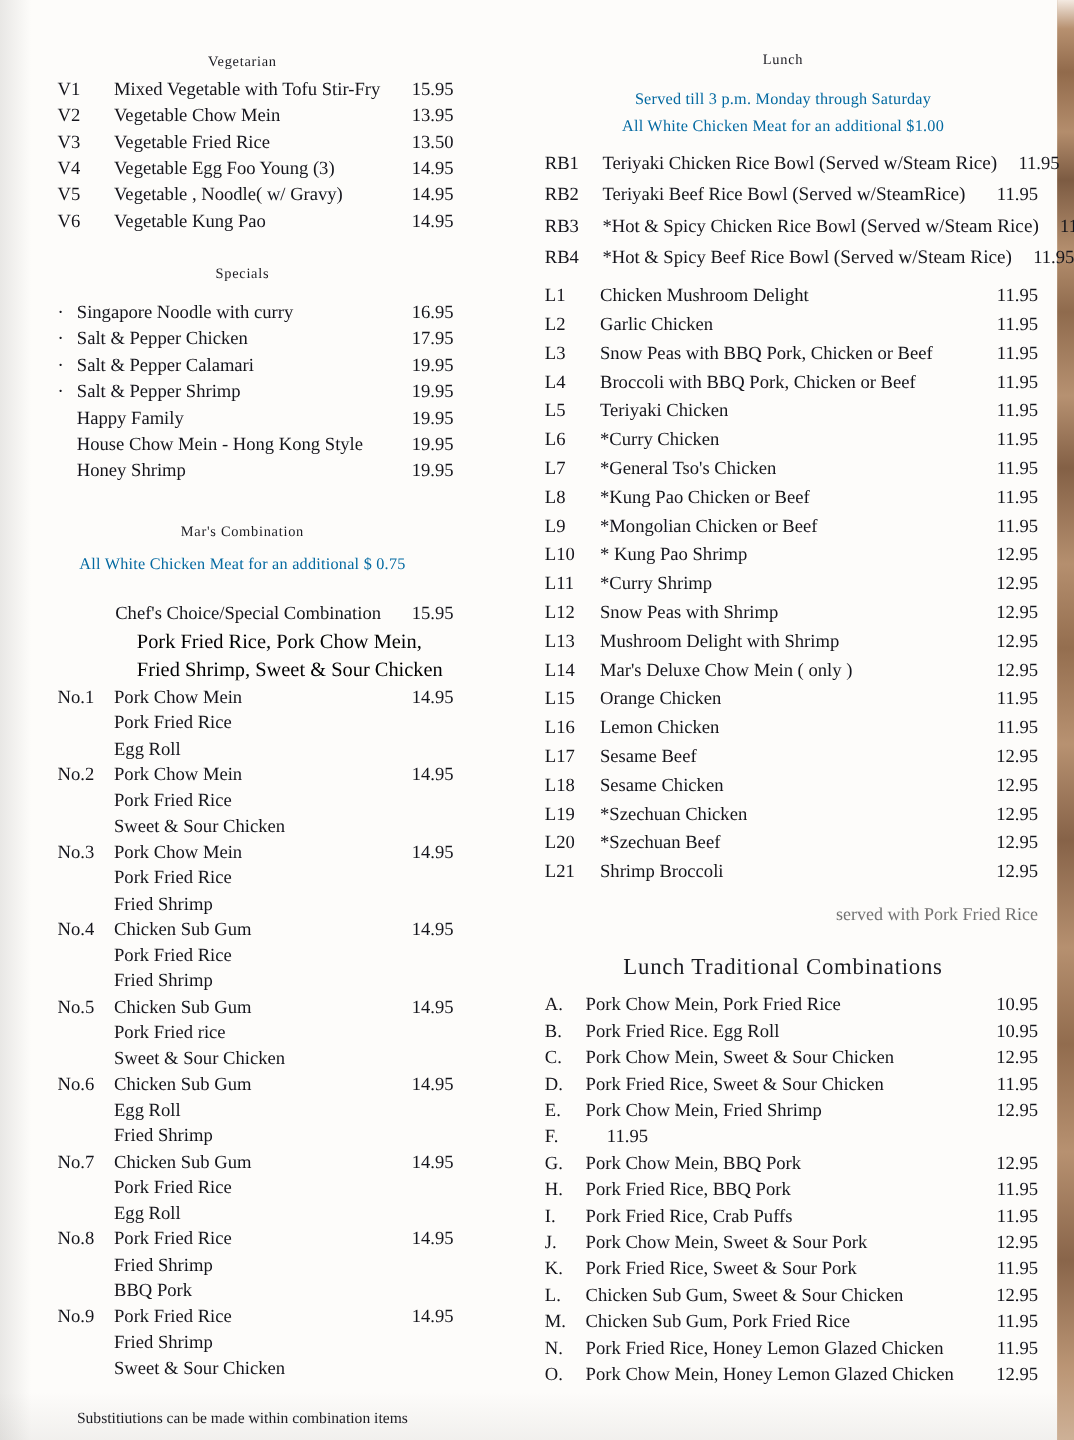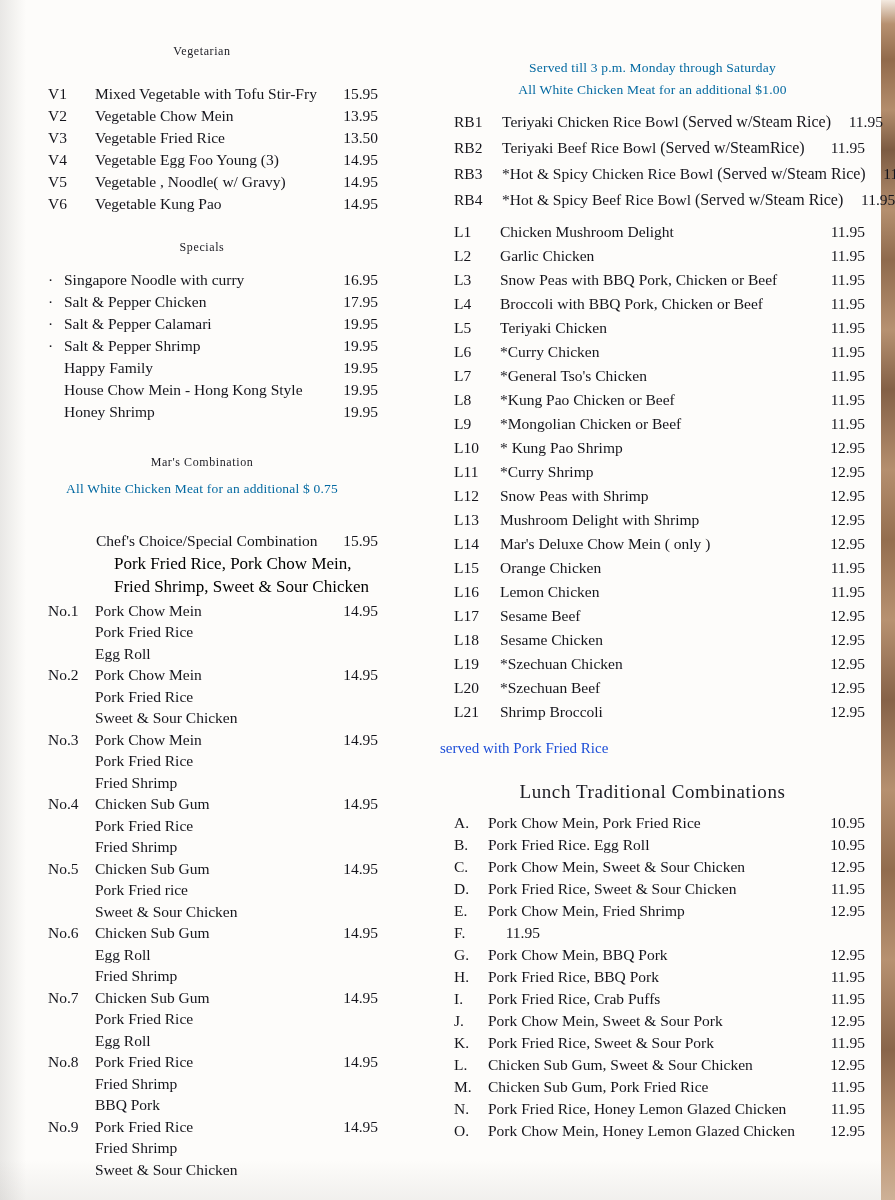--- a/index.html
+++ b/index.html
@@ -81,23 +81,23 @@
     color: #1b1b22;
     font-weight: 400;
   }
   .section-note {
     text-align: center;
     font-size: 13.5px;
     color: #0369a1;
     letter-spacing: 0.2px;
   }
   .center-note {
-    text-align: left;
+    text-align: right;
     font-size: 15px;
-    color: #1d4ed8;
+    color: #737373;
   }
 
   
   .row {
     display: flex;
     align-items: baseline;
     font-size: 15.5px;
     color: #15151c;
     line-height: 1.0;
   }
@@ -178,21 +178,21 @@
 
   <div class="shadow-left"></div>
   <div class="shadow-bottom"></div>
   <div class="surface-right"></div>
 
   <div class="col col-left">
 
     <div style="height:44px"></div>
     <div class="section-title">Vegetarian</div>
 
-    <div class="veg" id="veg-list" style="margin-top:27px; padding-left:22px;">
+    <div class="veg" id="veg-list" style="margin-top:8px; padding-left:22px;">
         <div>
           <div class="row">
             <span class="code">V1</span>
             <span class="name ">Mixed Vegetable with Tofu Stir-Fry</span>
             <span class="price">15.95</span>
           </div>
         </div>
         <div>
           <div class="row">
             <span class="code">V2</span>
@@ -283,21 +283,21 @@
             <span class="price">19.95</span>
           </div>
         </div>
       </div>
 
     <div style="height:29px"></div>
     <div class="section-title">Mar's Combination</div>
 
     <div class="section-note" style="margin-top:11px;">All White Chicken Meat for an additional $ 0.75</div>
 
-    <div class="chef" id="chef-block" style="margin-top:36px; padding-left:70px;">
+    <div class="chef" id="chef-block" style="margin-top:26px; padding-left:70px;">
         <div class="row">
           <span class="code"></span>
           <span class="name ">Chef's Choice/Special Combination</span>
           <span class="price">15.95</span>
         </div>
         <div class="extra">Pork Fried Rice, Pork Chow Mein,</div>
         <div class="extra">Fried Shrimp, Sweet &amp; Sour Chicken</div>
       </div>
 
     <div class="comb" id="comb-list" style="margin-top:8px; padding-left:22px;">
@@ -386,20 +386,21 @@
 
     <div class="footer-note" style="margin-top:25px;">
       <div>Substitiutions can be made within combination items</div>
 
     </div>
   </div>
 
   <div class="col col-right">
 
     <div style="height:42px"></div>
+    <div class="section-title">Lunch</div>
 
     <div class="section-note" style="margin-top:18px;">Served till 3 p.m. Monday through Saturday</div>
     <div class="section-note" style="margin-top:6px;">All White Chicken Meat for an additional $1.00</div>
 
     <div class="rb" id="rb-list" style="margin-top:16px; padding-left:14px;">
         <div>
           <div class="row">
             <span class="code">RB1</span>
             <span class="name ">Teriyaki Chicken Rice Bowl <span class="sub">(Served w/Steam Rice)</span></span>
             <span class="price">11.95</span>

